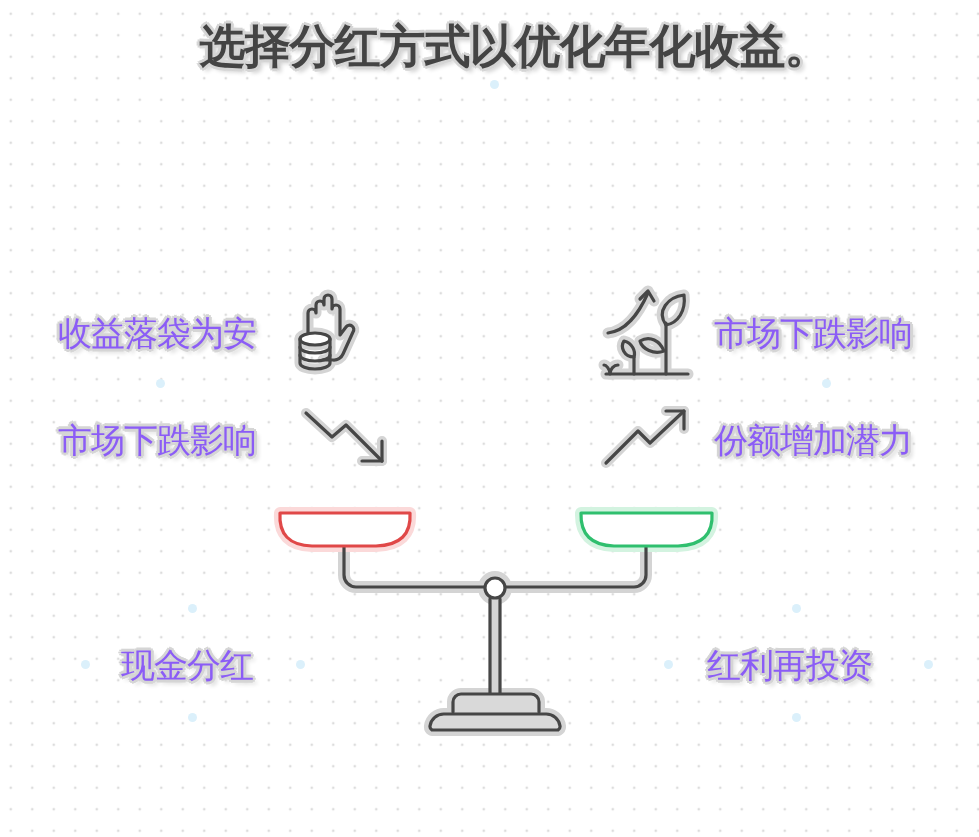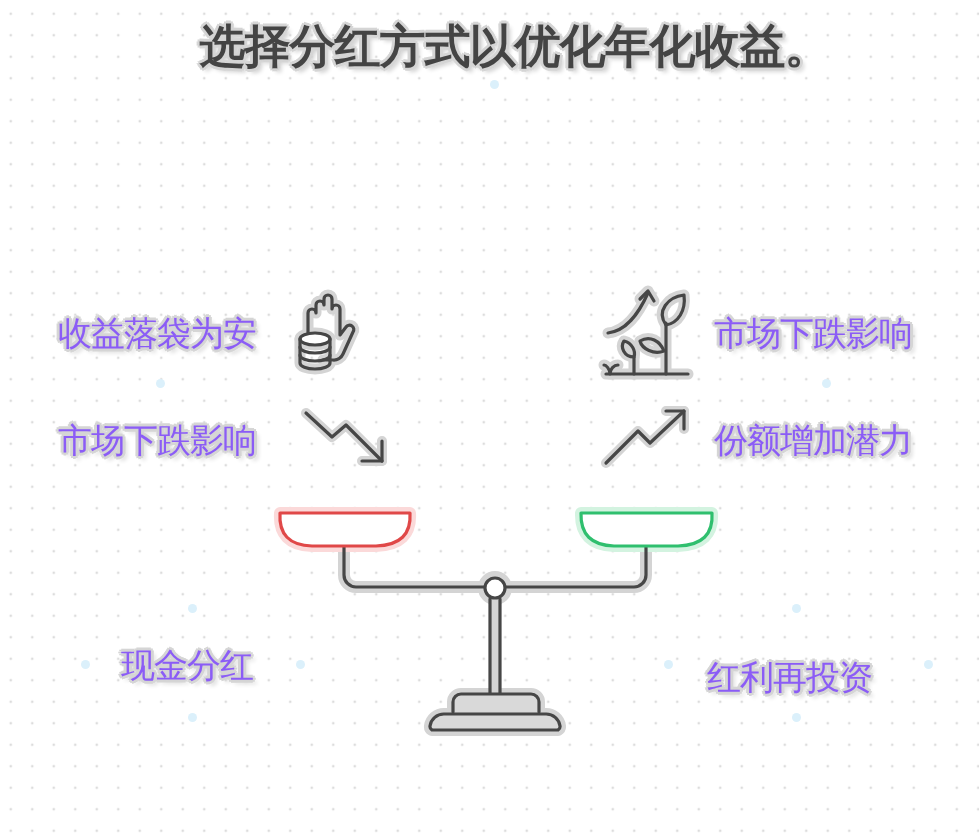--- a/index.html
+++ b/index.html
@@ -40,21 +40,21 @@
 
   <div class="halo title">选择分红方式以优化年化收益。</div>
 
   <div class="halo label" style="left:58px; top:311px;">收益落袋为安</div>
   <div class="halo label" style="left:58px; top:418px;">市场下跌影响</div>
 
   <div class="halo label" style="left:714px; top:311px;">市场下跌影响</div>
   <div class="halo label" style="left:714px; top:418px;">份额增加潜力</div>
 
   <div class="halo label" style="left:121px; top:643px;">现金分红</div>
-  <div class="halo label" style="left:707px; top:643px;margin-top:12px;">红利再投资</div>
+  <div class="halo label" style="left:707px; top:643px;">红利再投资</div>
 
   <div class="blue-dot" style="left:188px;top:604px;"></div>
   <div class="blue-dot" style="left:81px;top:660px;"></div>
   <div class="blue-dot" style="left:296px;top:660px;"></div>
   <div class="blue-dot" style="left:188px;top:713px;"></div>
   <div class="blue-dot" style="left:792px;top:604px;"></div>
   <div class="blue-dot" style="left:664px;top:660px;"></div>
   <div class="blue-dot" style="left:924px;top:660px;"></div>
   <div class="blue-dot" style="left:792px;top:713px;"></div>
   <div class="blue-dot" style="left:156px;top:379px;"></div>

